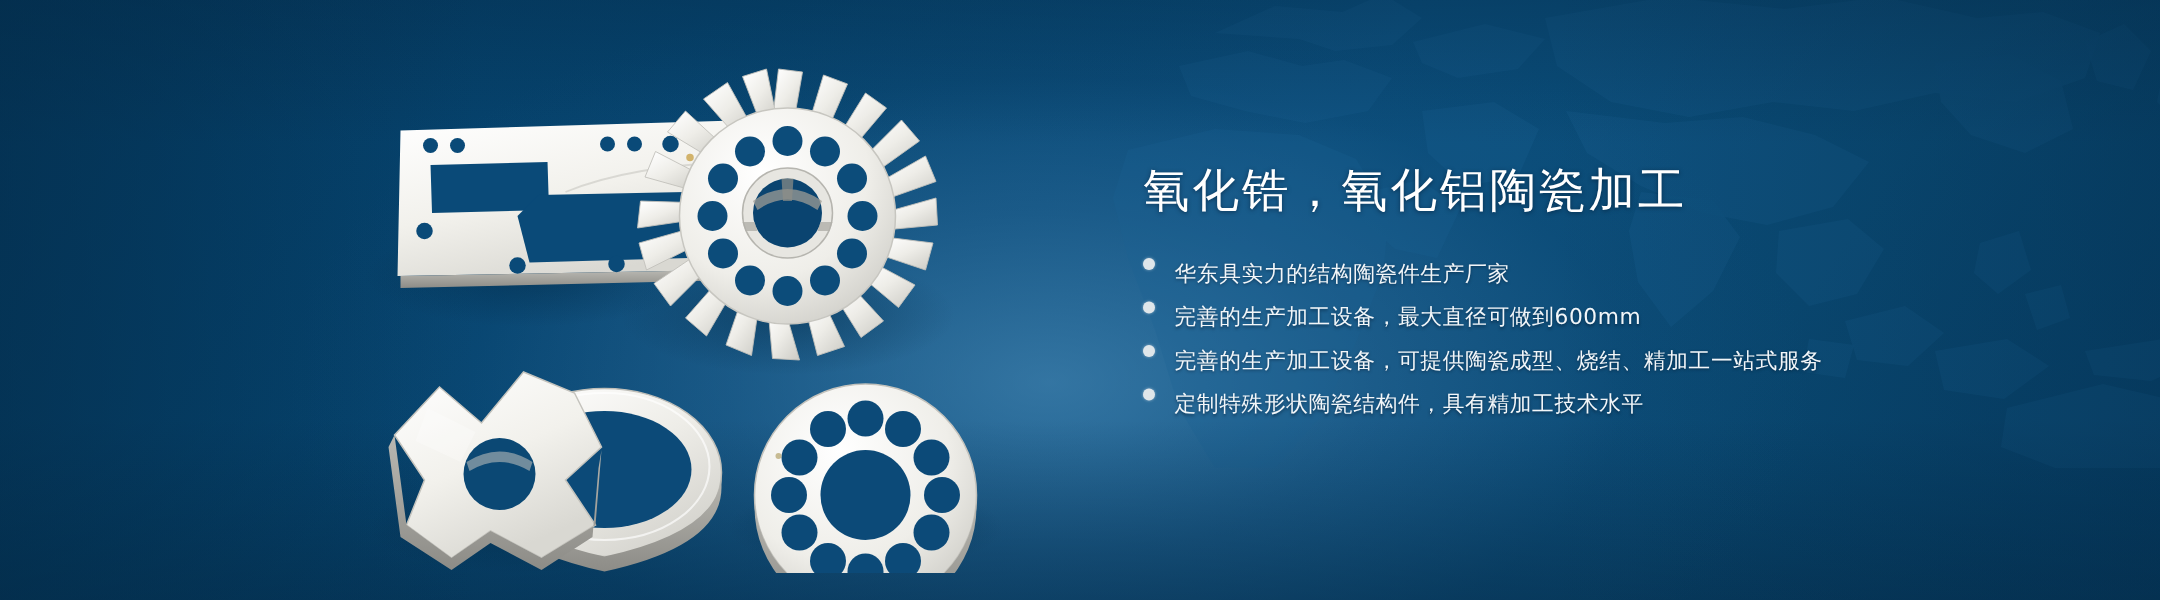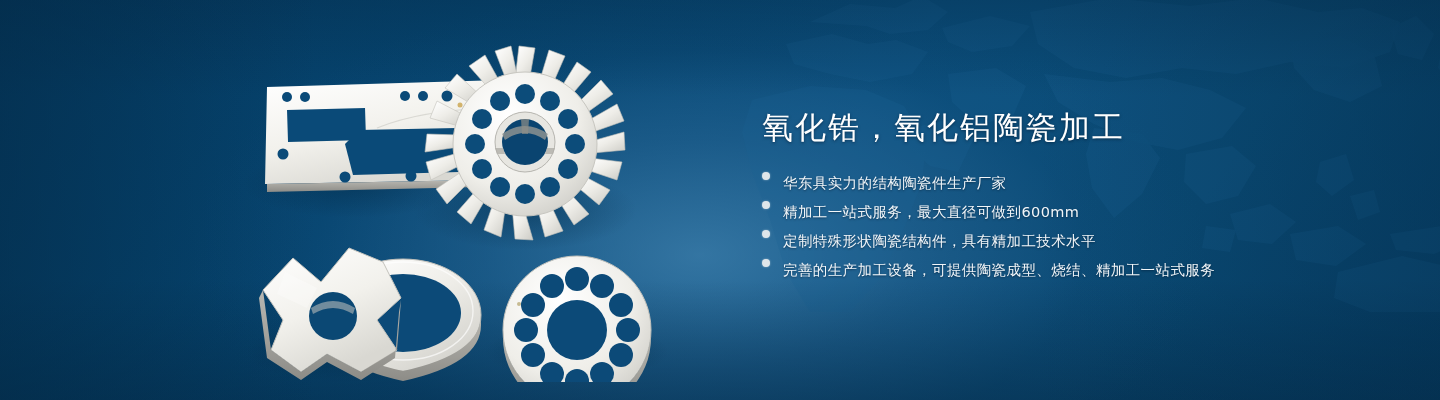--- a/index.html
+++ b/index.html
@@ -255,26 +255,26 @@
 
   <div class="copy">
     <div class="headline">氧化锆，氧化铝陶瓷加工</div>
     <ul class="bullets">
       <li>
         <span class="dot"></span>
         <span class="btext">华东具实力的结构陶瓷件生产厂家</span>
       </li>
       <li>
         <span class="dot"></span>
-        <span class="btext">精加工一站式服务，最大直径可做到600mm</span>
+        <span class="btext">完善的生产加工设备，最大直径可做到600mm</span>
+      </li>
+      <li>
+        <span class="dot"></span>
+        <span class="btext">完善的生产加工设备，可提供陶瓷成型、烧结、精加工一站式服务</span>
       </li>
       <li>
         <span class="dot"></span>
         <span class="btext">定制特殊形状陶瓷结构件，具有精加工技术水平</span>
-      </li>
-      <li>
-        <span class="dot"></span>
-        <span class="btext">完善的生产加工设备，可提供陶瓷成型、烧结、精加工一站式服务</span>
       </li>
     </ul>
   </div>
 
 </div>
 
 </body></html>

